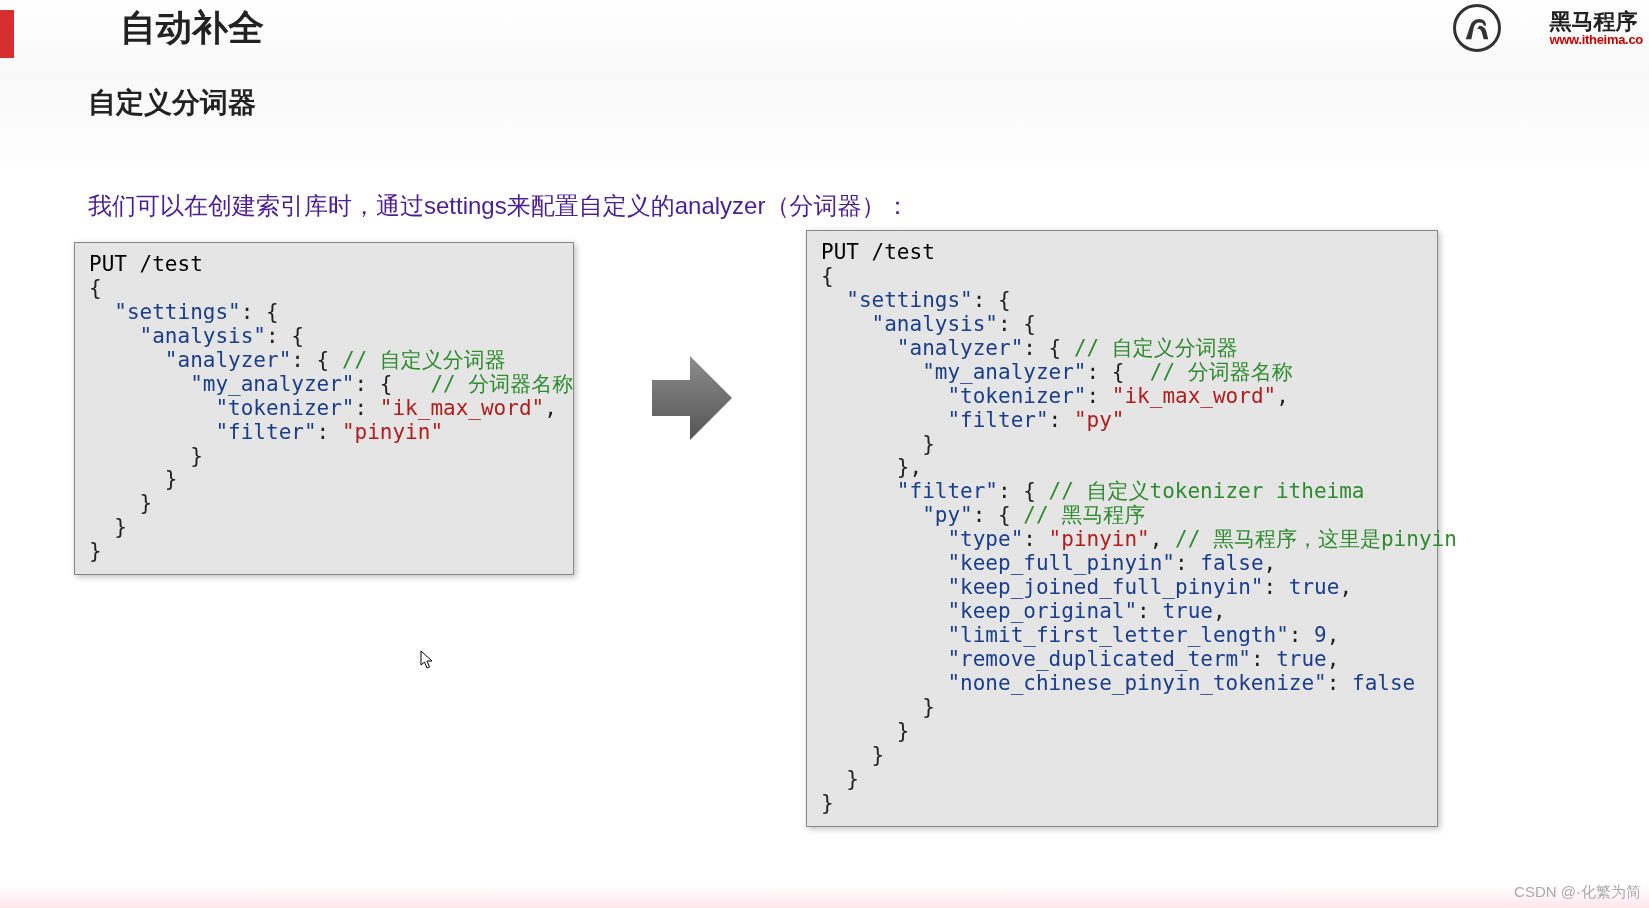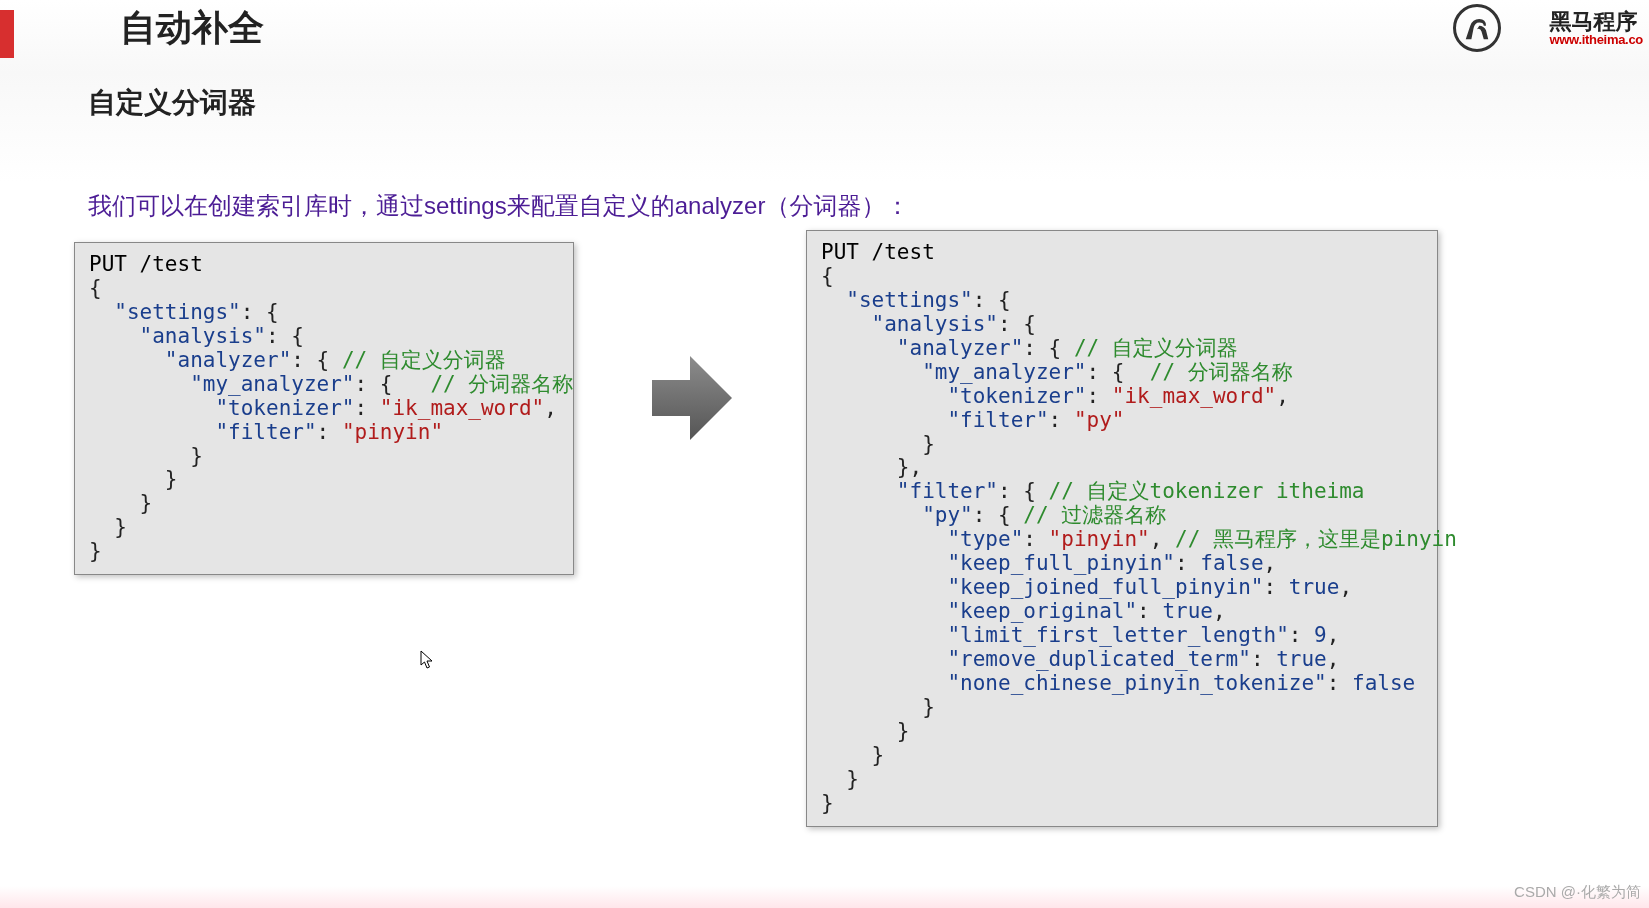--- a/index.html
+++ b/index.html
@@ -152,21 +152,21 @@
 {
   <span class="k">"settings"</span>: {
     <span class="k">"analysis"</span>: {
       <span class="k">"analyzer"</span>: { <span class="c">// 自定义分词器</span>
         <span class="k">"my_analyzer"</span>: {  <span class="c">// 分词器名称</span>
           <span class="k">"tokenizer"</span>: <span class="s">"ik_max_word"</span>,
           <span class="k">"filter"</span>: <span class="s">"py"</span>
         }
       },
       <span class="k">"filter"</span>: { <span class="c">// 自定义tokenizer itheima</span>
-        <span class="k">"py"</span>: { <span class="c">// 过滤器名称</span>
+        <span class="k">"py"</span>: { <span class="c">// 黑马程序</span>
           <span class="k">"type"</span>: <span class="s">"pinyin"</span>, <span class="c">// 黑马程序，这里是pinyin</span>
           <span class="k">"keep_full_pinyin"</span>: <span class="n">false</span>,
           <span class="k">"keep_joined_full_pinyin"</span>: <span class="n">true</span>,
           <span class="k">"keep_original"</span>: <span class="n">true</span>,
           <span class="k">"limit_first_letter_length"</span>: <span class="n">9</span>,
           <span class="k">"remove_duplicated_term"</span>: <span class="n">true</span>,
           <span class="k">"none_chinese_pinyin_tokenize"</span>: <span class="n">false</span>
         }
       }
     }

